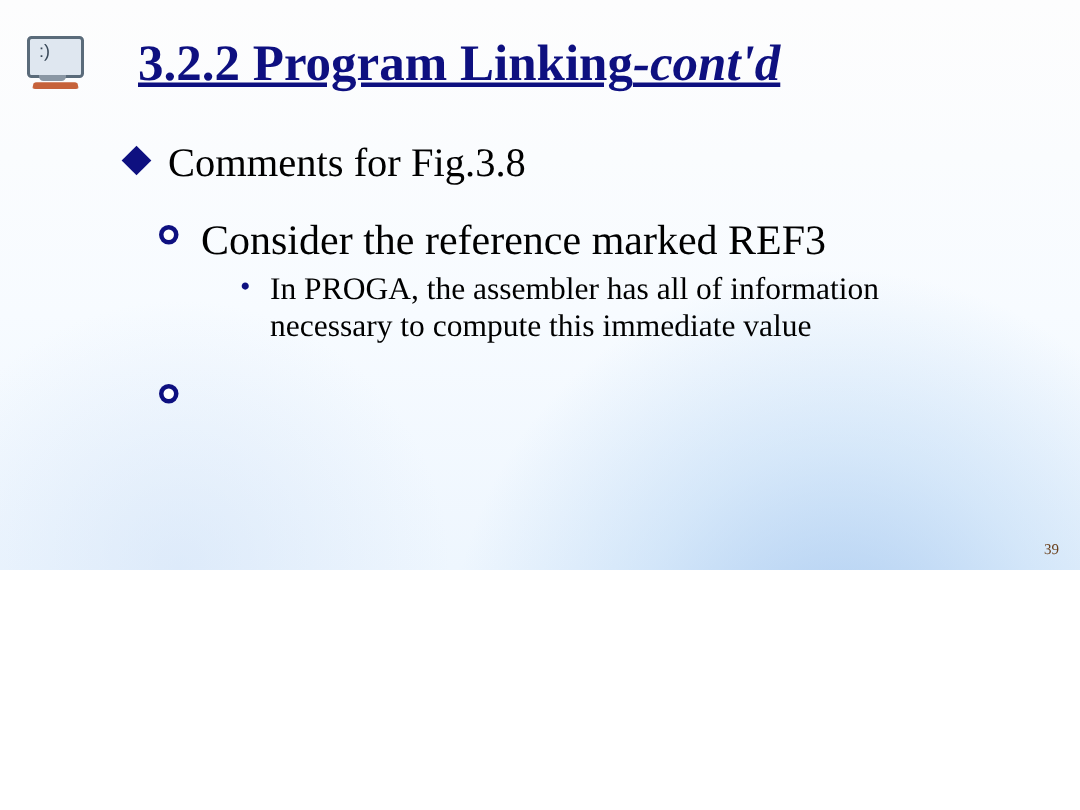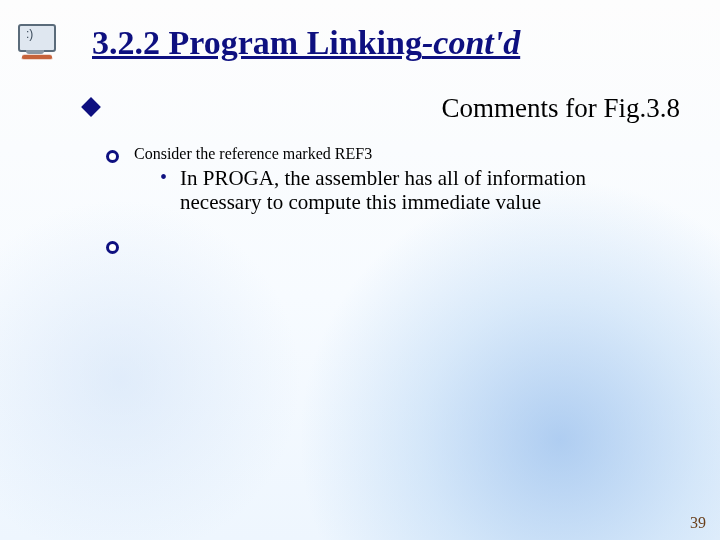--- a/index.html
+++ b/index.html
@@ -6,21 +6,21 @@
     margin: 0;
     padding: 0;
     width: 720px;
     height: 540px;
     font-family: "Times New Roman", Times, serif;
     overflow: hidden;
   }
   .slide {
     position: relative;
     width: 720px;
-    height: 540px;
+    height: 380px;
     background:
       radial-gradient(circle at 560px 440px, rgba(120,170,230,0.55) 0px, rgba(160,200,240,0.35) 140px, transparent 260px),
       radial-gradient(circle at 120px 380px, rgba(200,220,245,0.45) 0px, transparent 180px),
       linear-gradient(180deg, #fdfdfd 0%, #f7fbff 55%, #eef6fe 100%);
     box-sizing: border-box;
   }
   .icon-corner {
     position: absolute;
     top: 18px;
     left: 18px;
@@ -79,37 +79,36 @@
     right: 40px;
     color: #000;
   }
 
   .lvl1 {
     position: relative;
     padding-left: 28px;
     font-size: 27px;
     line-height: 1.2;
     margin-bottom: 6px;
-    text-align: right;
   }
   .lvl1 .bullet {
     position: absolute;
     left: 0;
     top: 8px;
     width: 14px;
     height: 14px;
     background: #0e1080;
     transform: rotate(45deg);
   }
 
   .lvl2 {
     position: relative;
     padding-left: 28px;
     margin-left: 22px;
-    font-size: 16px;
+    font-size: 28px;
     line-height: 1.2;
     margin-top: 20px;
   }
   .lvl2 .bullet2 {
     position: absolute;
     left: 0;
     top: 6px;
     width: 13px;
     height: 13px;
     border-radius: 50%;
@@ -142,21 +141,21 @@
     left: -16px;
     top: 0;
     color: #0e1080;
     font-size: 20px;
   }
 
   .pagenum {
     position: absolute;
     right: 14px;
     bottom: 8px;
-    font-size: 16px;
+    font-size: 10px;
     color: #6a3f1a;
     font-family: "Times New Roman", serif;
   }
 </style>
 </head>
 <body>
 
 <div class="slide">
 
   <div class="icon-corner">

